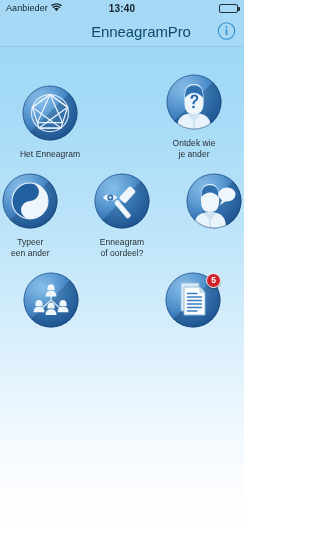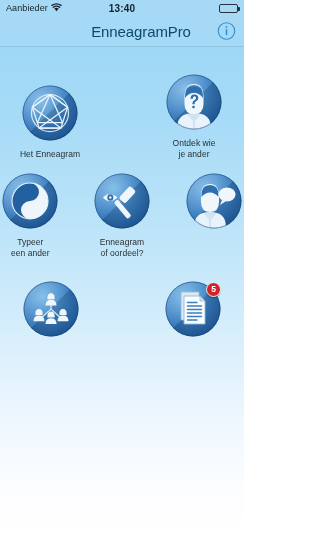--- a/index.html
+++ b/index.html
@@ -111,21 +111,21 @@
   
   #grid {
     padding-top: 26px;
   }
   .row {
     display: flex;
     justify-content: center;
     align-items: flex-start;
   }
   .row-1 { gap: 58px; margin-bottom: 12px; align-items: flex-end; }
-  .row-2 { gap: 31px; margin-bottom: 21px; }
+  .row-2 { gap: 31px; margin-bottom: 12px; }
   .row-3 { gap: 56px; }
 
   .tile {
     width: 86px;
     display: flex;
     flex-direction: column;
     align-items: center;
     cursor: pointer;
     -webkit-tap-highlight-color: transparent;
   }

